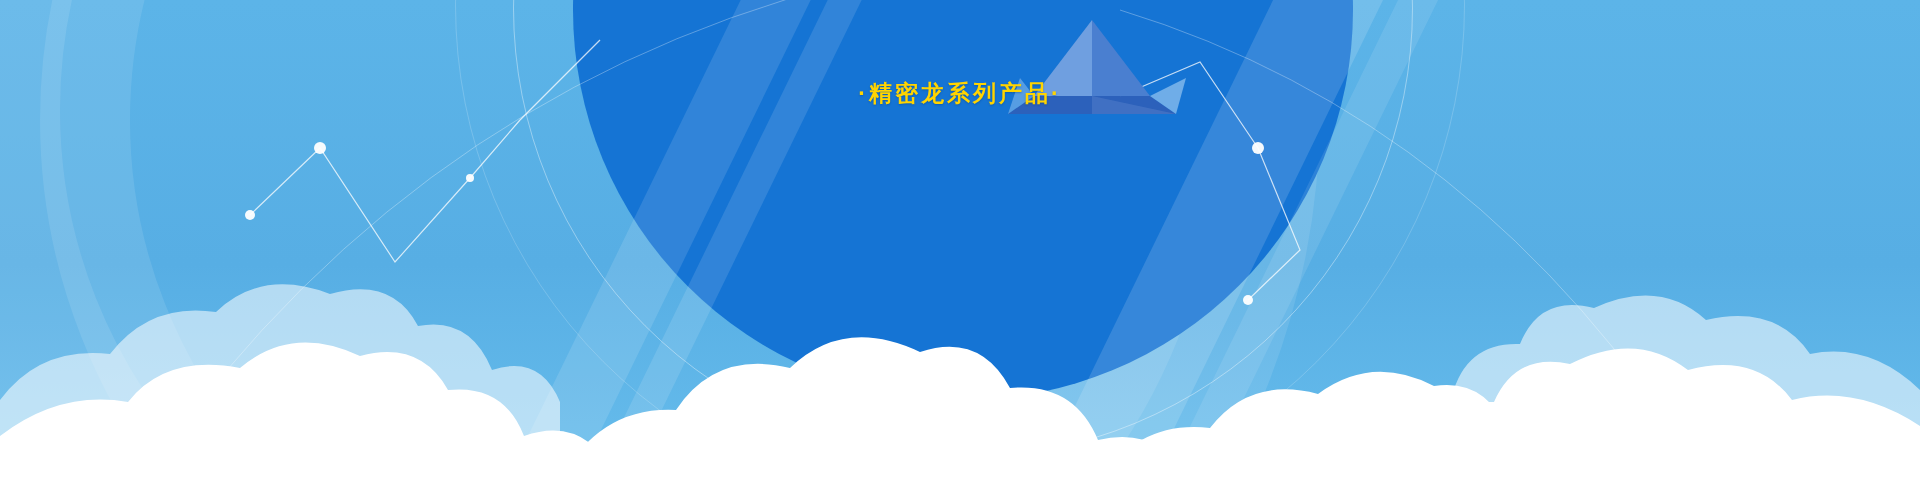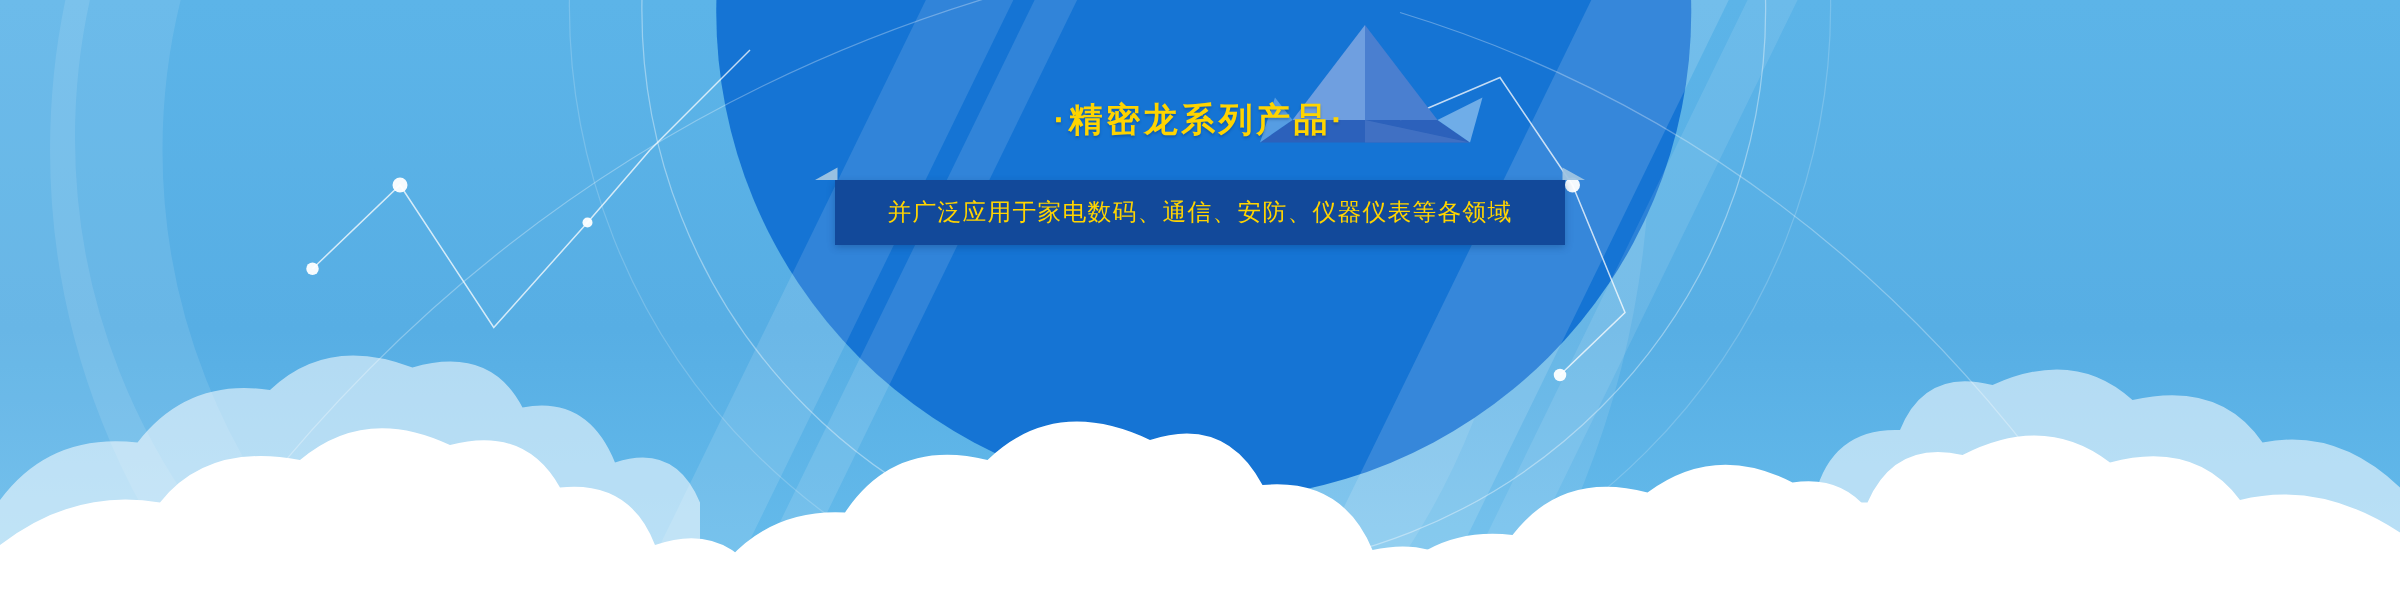--- a/index.html
+++ b/index.html
@@ -86,21 +86,21 @@
     position:absolute;
     left:0; top:0;
     width:1920px; height:480px;
     display:flex;
     flex-direction:column;
     align-items:center;
     z-index:40;
   }
   .eyebrow {
     margin-top:78px;
-    font-size:27px;
+    font-size:23px;
     font-weight:bold;
     color:#ffd400;
     letter-spacing:3px;
     text-shadow:0 1px 2px rgba(0,40,90,0.30);
     white-space:nowrap;
   }
   .headline {
     margin-top:25px;
     font-size:50px;
     font-weight:bold;
@@ -205,20 +205,15 @@
              Q1160,176 1190,230 Z" fill="#ffffff"></path>
     <path d="M1100,230 Q1140,170 1210,178 Q1250,126 1318,144
              Q1372,104 1434,136 Q1486,128 1508,182 Q1566,180 1588,230 Z" fill="#ffffff"></path>
     <rect x="0" y="214" width="1920" height="16" fill="#ffffff"></rect>
   </svg>
 
   <div class="content">
     <div class="eyebrow">·精密龙系列产品·</div>
 
 
-    <div class="ribbon-wrap">
-      <span class="ribbon-fold"></span>
-      <span class="ribbon-fold-r"></span>
-      <div class="ribbon">并广泛应用于家电数码、通信、安防、仪器仪表等各领域</div>
-    </div>
   </div>
 
 </div>
 
 </body></html>

